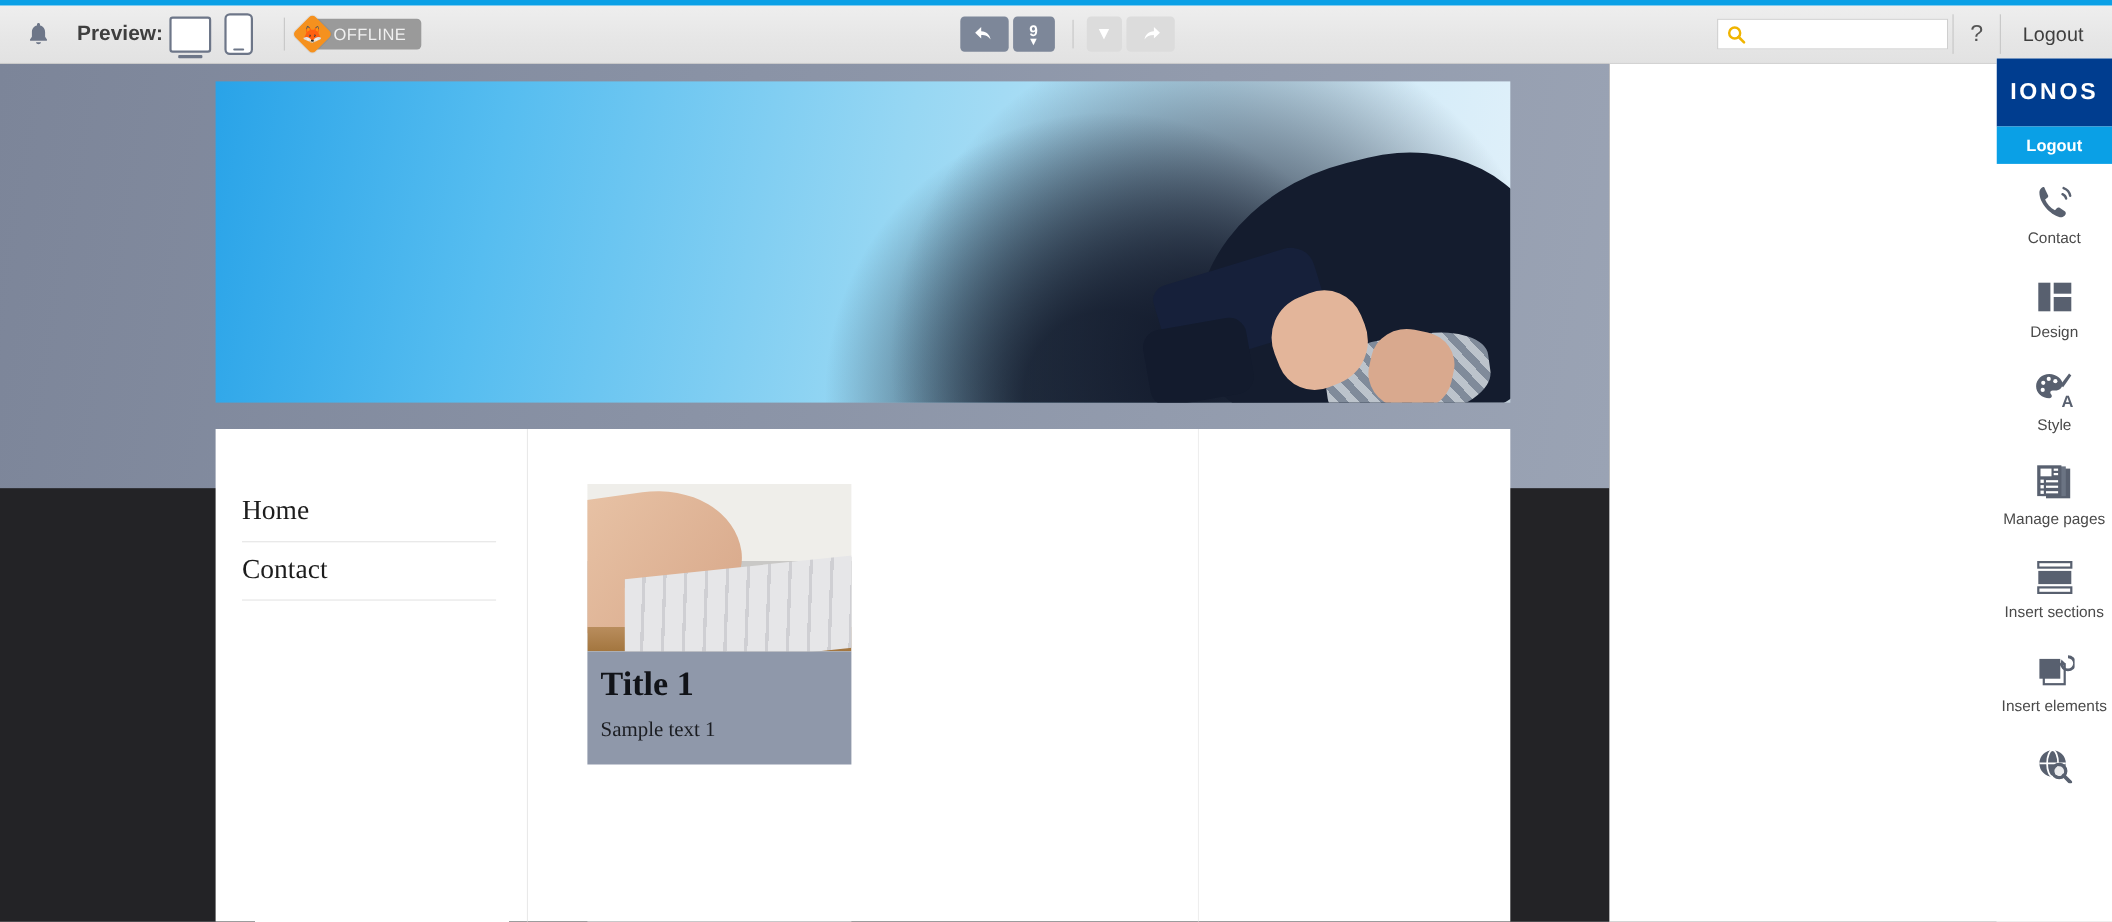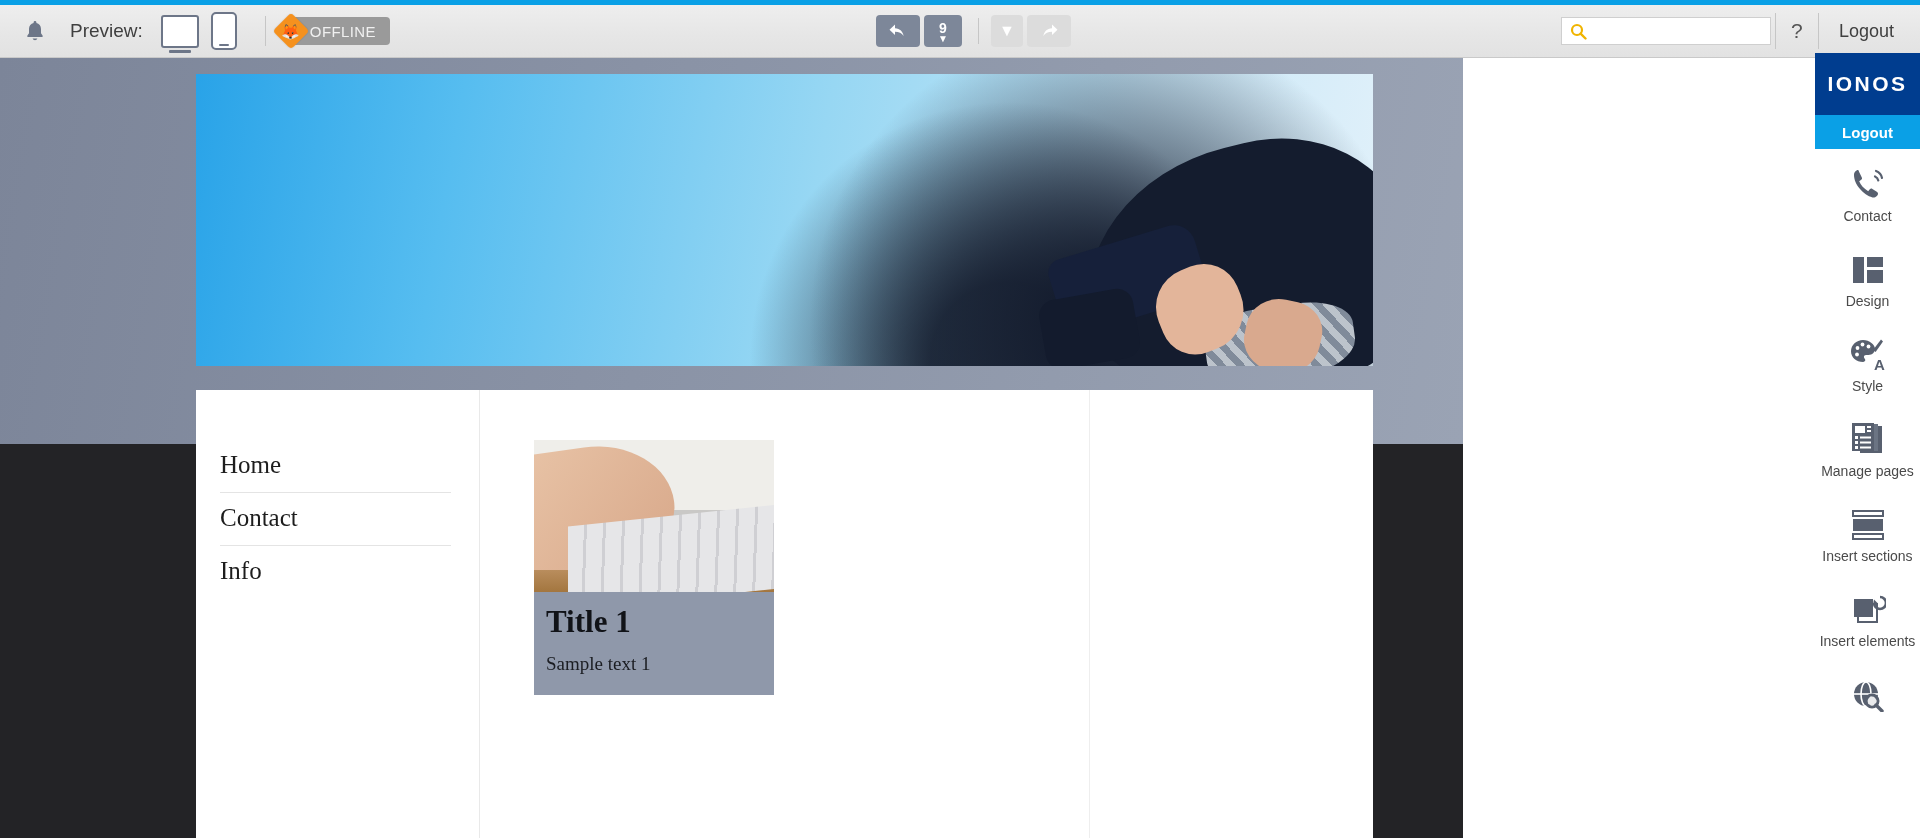--- a/index.html
+++ b/index.html
@@ -23,21 +23,21 @@
     background:linear-gradient(#eeeeee,#e6e6e6 60%,#e2e2e2);
     border-bottom:1px solid #c9c9c9;
     display:flex; align-items:center; z-index:30;
   }
   .tb-left{ display:flex; align-items:center; height:100%; }
   .tb-center{ flex:1; display:flex; align-items:center; justify-content:center; height:100%; }
   .tb-right{ display:flex; align-items:center; height:100%; }
 
   .bell-wrap{ width:70px; display:flex; justify-content:center; align-items:center;}
   .preview-label{
-    font-size:19px; color:#3f3f3f; margin-right:18px; white-space:nowrap;
+    font-size:19px; color:#3f3f3f; margin-right:6px; white-space:nowrap;font-weight:bold;
   }
   .dev-btn{
     width:38px; height:33px; background:#ffffff;
     border:2px solid #6d7688; border-radius:3px;
     position:relative; margin-right:12px; cursor:pointer;
   }
   .dev-btn.desktop::after{
     content:""; position:absolute; left:50%; transform:translateX(-50%);
     bottom:-7px; width:22px; height:3px; background:#6d7688; border-radius:1px;
   }
@@ -374,21 +374,20 @@
         <div class="ph-hand"></div>
         <div class="ph-hand2"></div>
       </div>
     </div>
 
     <div class="page-card">
 
       <div class="nav-col">
         <div class="nav-link">Home</div>
         <div class="nav-link">Contact</div>
-        <div class="nav-link" style="border-bottom:none;">Info</div>
       </div>
 
       <div class="content-col">
 
         <div class="card">
           <div class="card-img img-keyboard">
             <div class="kb-wood"></div>
           </div>
           <div class="card-cap">
             <div class="card-title">Title 1</div>

